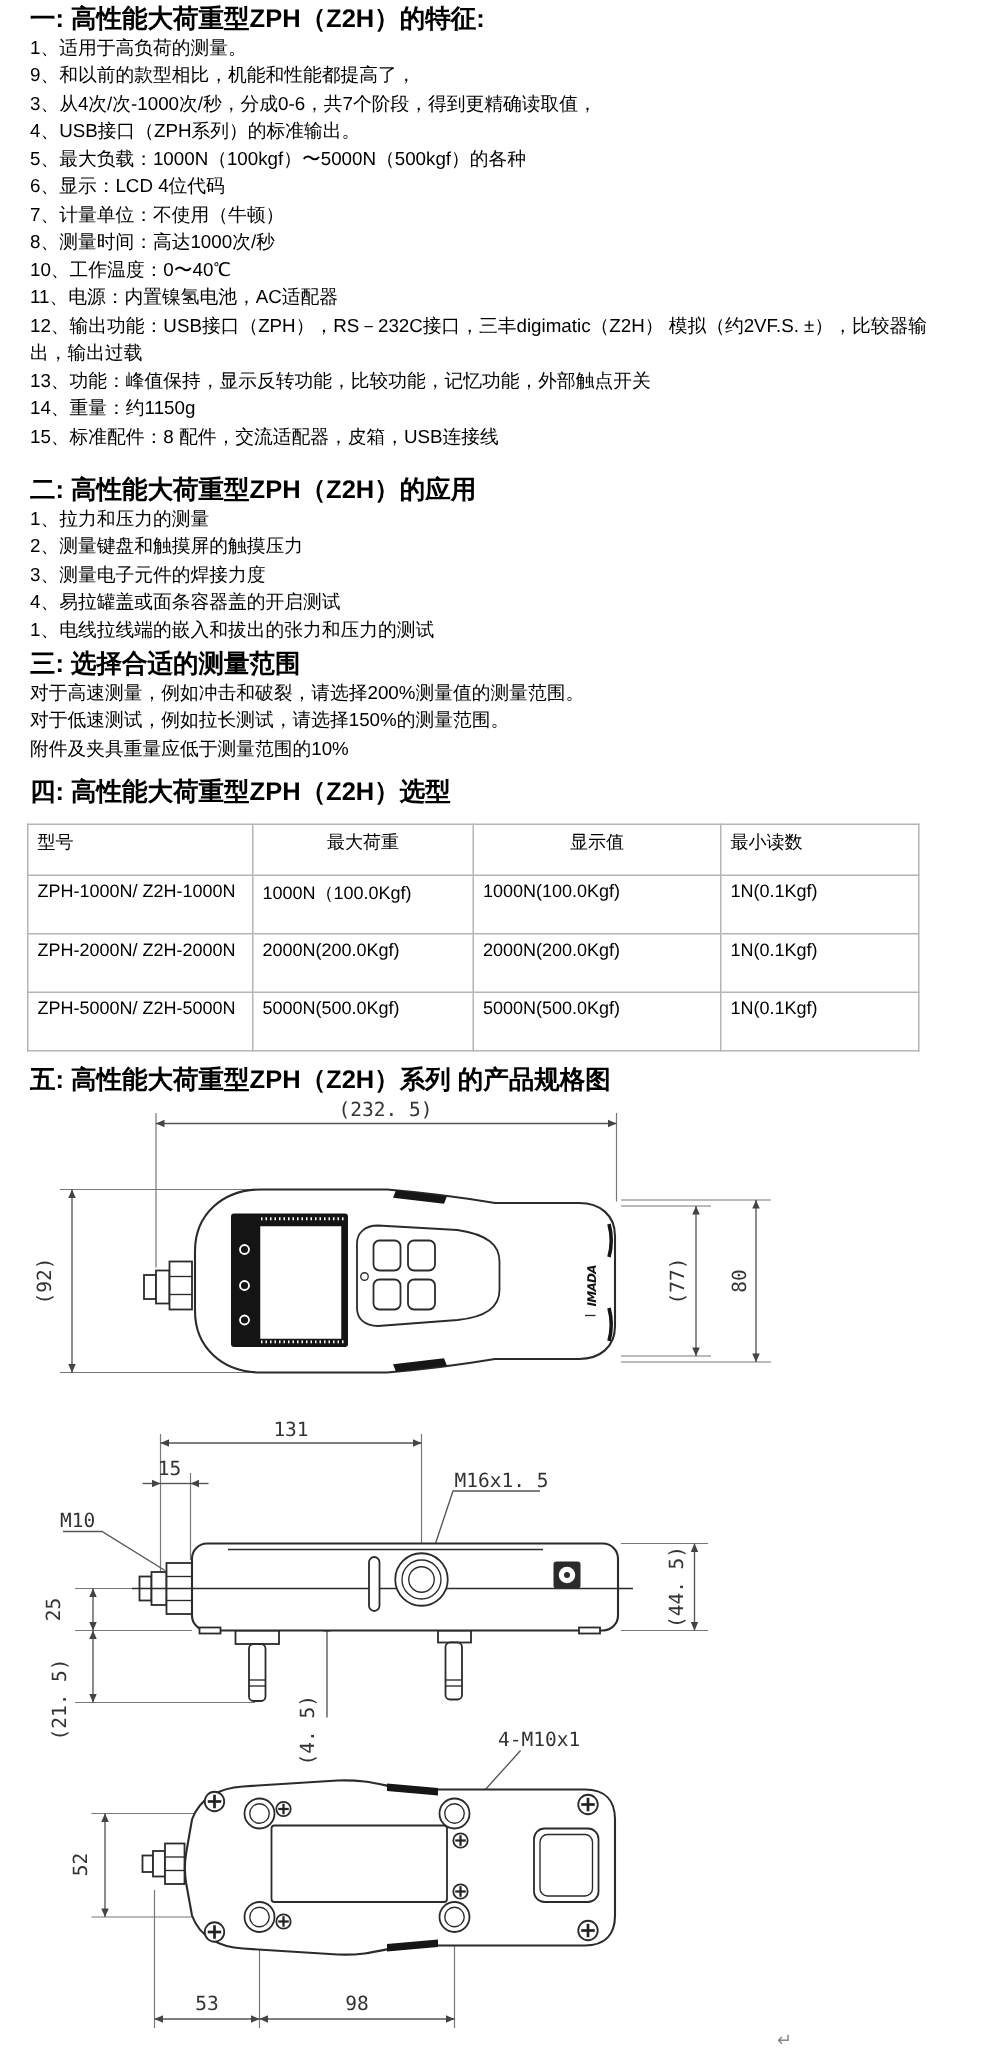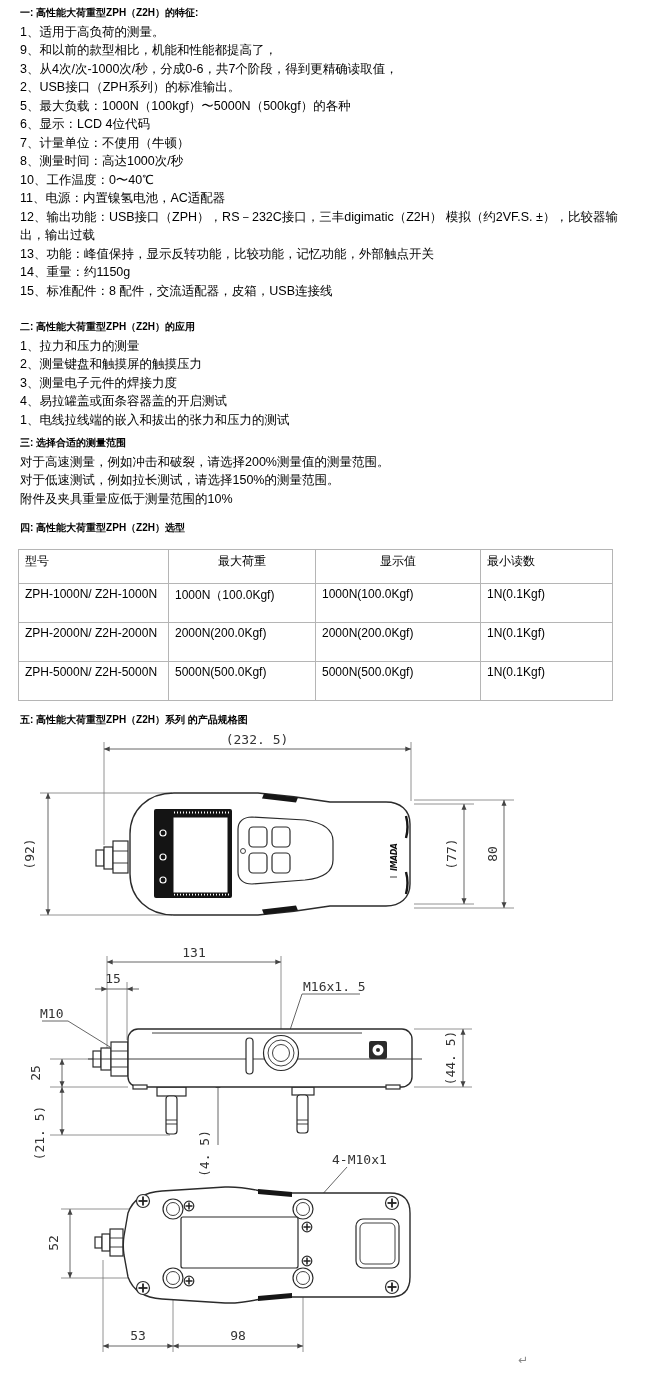--- a/index.html
+++ b/index.html
@@ -1,19 +1,19 @@
 <!DOCTYPE html>
 <html><head>
 <meta charset="utf-8">
 <style>
   html,body{margin:0;padding:0;background:#fff;}
   body{width:654px;height:1374px;position:relative;font-family:"Liberation Sans",sans-serif;color:#000;overflow:hidden;}
   .abs{position:absolute;}
   .txt{font-size:12.5px;line-height:18.5px;}
-  .sec-heading{font-size:10px;font-weight:bold;line-height:18.5px;white-space:nowrap;}
+  .sec-heading{font-size:17px;font-weight:bold;line-height:18.5px;white-space:nowrap;}
   .lines div{white-space:normal;}
   #sec1{left:20px;top:4px;width:620px;}
   #sec2{left:20px;top:318px;width:620px;}
   #sec3{left:20px;top:434px;width:620px;}
   #sec4h{left:20px;top:519px;}
   #spec-table{left:18px;top:549px;}
   #sec5h{left:20px;top:711px;text-align:center;}
   #drawings{left:0;top:730px;}
   table{border-collapse:collapse;table-layout:fixed;width:595px;font-size:12px;}
   th,td{border:1px solid #b5b5b5;padding:3px 6px;vertical-align:top;font-weight:normal;text-align:left;white-space:nowrap;overflow:hidden;}
@@ -32,21 +32,21 @@
   .retmark{font-size:12px;fill:#888;font-family:"DejaVu Sans",sans-serif;}
 </style>
 </head>
 <body>
 
 <div id="sec1" class="abs txt lines">
   <div class="sec-heading">一: 高性能大荷重型ZPH（Z2H）的特征:</div>
   <div>1、适用于高负荷的测量。</div>
   <div>9、和以前的款型相比，机能和性能都提高了，</div>
   <div>3、从4次/次-1000次/秒，分成0-6，共7个阶段，得到更精确读取值，</div>
-  <div>2、USB接口（ZPH系列）的标准输出。</div>
+  <div>4、USB接口（ZPH系列）的标准输出。</div>
   <div>5、最大负载：1000N（100kgf）〜5000N（500kgf）的各种</div>
   <div>6、显示：LCD 4位代码</div>
   <div>7、计量单位：不使用（牛顿）</div>
   <div>8、测量时间：高达1000次/秒</div>
   <div>10、工作温度：0〜40℃</div>
   <div>11、电源：内置镍氢电池，AC适配器</div>
   <div>12、输出功能：USB接口（ZPH），RS－232C接口，三丰digimatic（Z2H） 模拟（约2VF.S. ±），比较器输出，输出过载</div>
   <div>13、功能：峰值保持，显示反转功能，比较功能，记忆功能，外部触点开关</div>
   <div>14、重量：约1150g</div>
   <div>15、标准配件：8 配件，交流适配器，皮箱，USB连接线</div>

